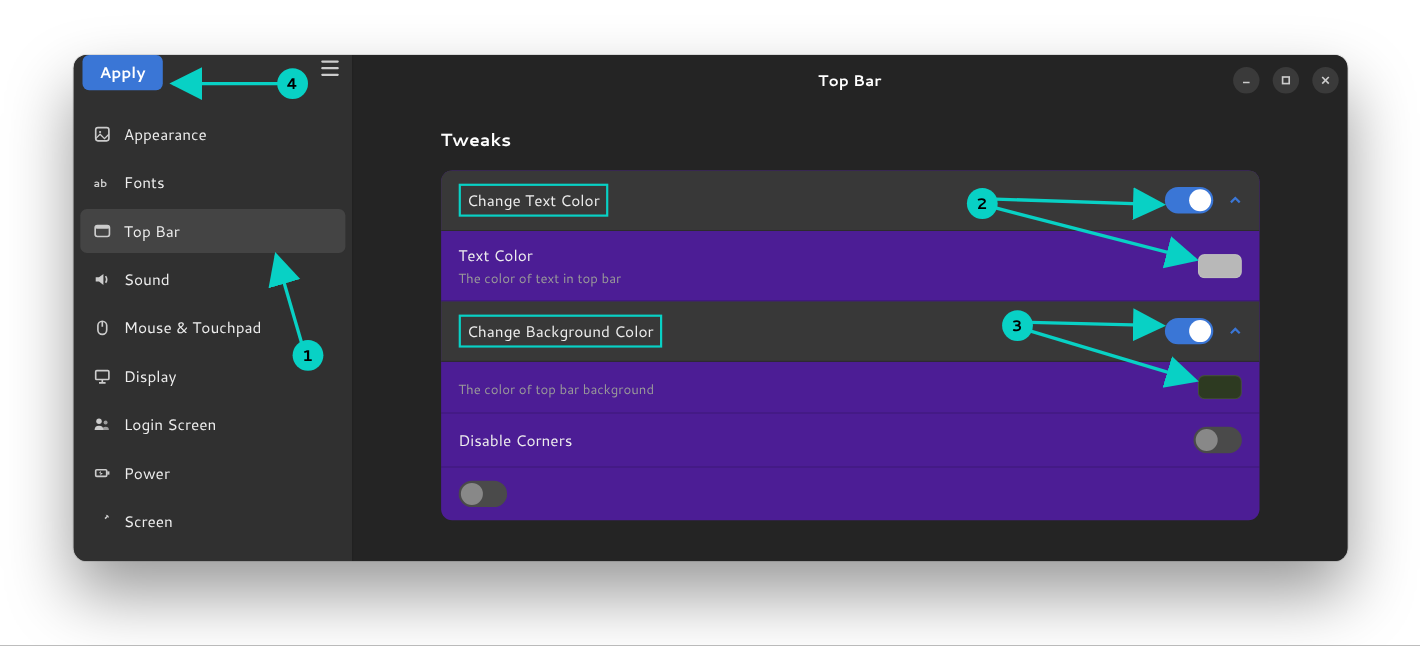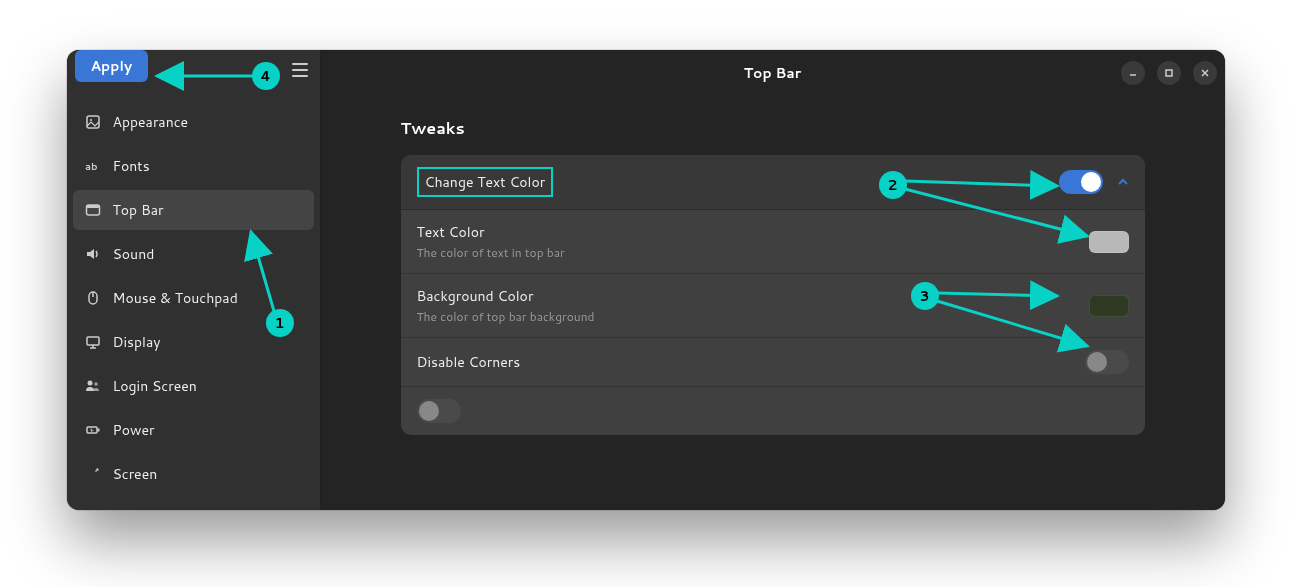--- a/index.html
+++ b/index.html
@@ -30,22 +30,22 @@
     .sidebar {
       width: 254px;
       background: #303030;
       display: flex;
       flex-direction: column;
       border-right: 1px solid rgba(0,0,0,0.3);
     }
     .sidebar-header {
       height: 46px;
       display: flex;
-      align-items: flex-end;
-      padding: 14px 8px;
+      align-items: flex-start;
+      padding: 0 8px;
       gap: 24px;
     }
     .apply-btn {
       background: #3a76d6;
       color: #fff;
       border: none;
       padding: 6px 16px;
       border-radius: 6px;
       font-weight: 600;
       font-size: 14px;
@@ -135,21 +135,21 @@
       padding: 20px 80px 20px 80px;
       overflow-y: auto;
     }
     .section-title {
       color: #fff;
       font-weight: 700;
       font-size: 16px;
       margin-bottom: 16px;
     }
     .settings-card {
-      background: #404040;
+      background: #4c1d95;
       border-radius: 10px;
       overflow: hidden;
     }
     .setting-row {
       display: flex;
       align-items: center;
       padding: 12px 16px;
       border-bottom: 1px solid rgba(0,0,0,0.2);
       position: relative;
     }
@@ -384,24 +384,36 @@
         </div>
 
         <div class="setting-row">
           <div class="setting-text">
             <div class="setting-label">Text Color</div>
             <div class="setting-desc">The color of text in top bar</div>
           </div>
           <div class="color-swatch swatch-grey"></div>
         </div>
 
+        <div class="setting-row header-row">
+          <div class="setting-text">
+            <span class="setting-label highlight-box">Change Background Color</span>
+          </div>
+          <div class="toggle on">
+              <div class="toggle-knob"></div>
+            </div>
+          <span class="chevron">
+            <svg width="12" height="12" viewBox="0 0 12 12">
+                <path d="M2 8 L6 4 L10 8" stroke="#3a76d6" stroke-width="2" fill="none"></path>
+              </svg>
+          </span>
+        </div>
 
         <div class="setting-row">
           <div class="setting-text">
-            <div class="setting-label">Background Color</div>
             <div class="setting-desc">The color of top bar background</div>
           </div>
           <div class="color-swatch swatch-darkgreen"></div>
         </div>
 
         <div class="setting-row">
           <div class="setting-text">
             <div class="setting-label">Disable Corners</div>
           </div>
           <div class="toggle off">

